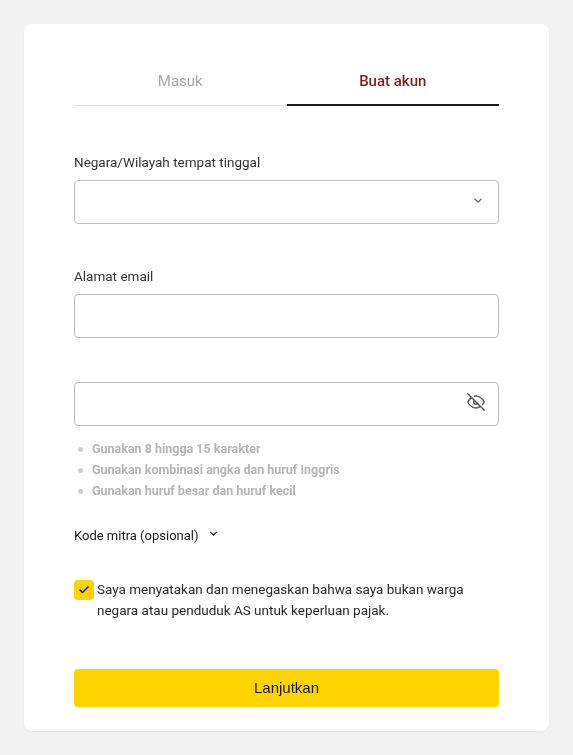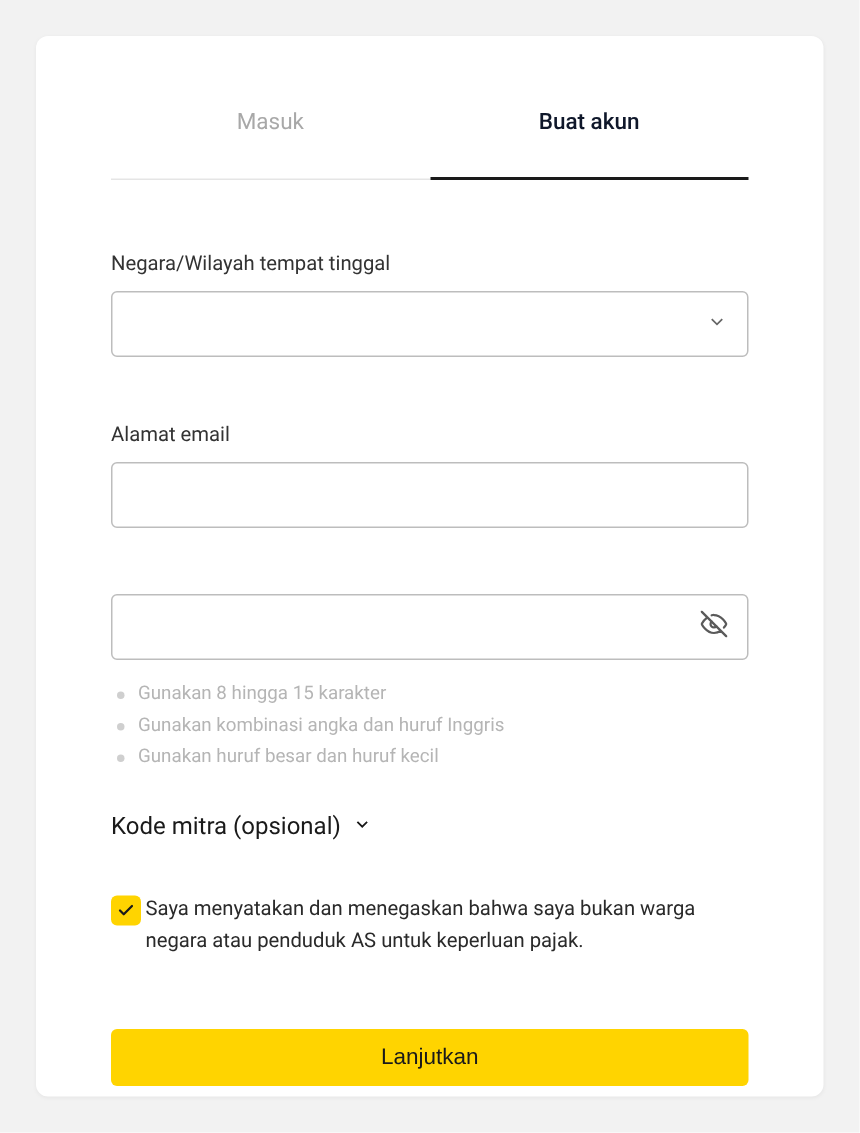--- a/index.html
+++ b/index.html
@@ -18,28 +18,28 @@
   height: 100%;
   position: relative;
 }
 .tabs {
   display: flex;
   margin-bottom: 48px;
 }
 .tab {
   flex: 1;
   text-align: center;
-  padding-bottom: 28px;
+  padding-bottom: 14px;
   font-size: 15px;
   cursor: pointer;
   border-bottom: 1px solid #e5e5e5;
   color: #a8a8a8;
 }
 .tab.active {
-  color: #0f172a;
+  color: #7f1d1d;
   border-bottom: 2px solid #1a1a1a;
   font-weight: 500;
 }
 .field { margin-bottom: 26px; margin-top: 44px; }
 .label {
   font-size: 13.5px;
   color: #333;
   margin-bottom: 10px;
   display: block;
 }
@@ -66,20 +66,21 @@
 .eye-icon {
   position: absolute;
   right: 14px;
   top: 50%;
   transform: translateY(-50%);
   cursor: pointer;
 }
 .rules {
   list-style: none;
   margin-top: 12px;
+  font-weight: bold;
 }
 .rules li {
   font-size: 12.5px;
   color: #b5b5b5;
   padding: 3px 0 3px 18px;
   position: relative;
 }
 .rules li::before {
   content: "";
   position: absolute;
@@ -91,21 +92,21 @@
   background: #cfcfcf;
 }
 .partner-row {
   display: flex;
   align-items: center;
   gap: 8px;
   margin: 26px 0 36px 0;
   cursor: pointer;
 }
 .partner-row span {
-  font-size: 16px;
+  font-size: 13px;
   color: #1a1a1a;
 }
 .check-row {
   display: flex;
   gap: 3px;
   margin-bottom: 48px;
 }
 .checkbox {
   width: 20px;
   height: 20px;

